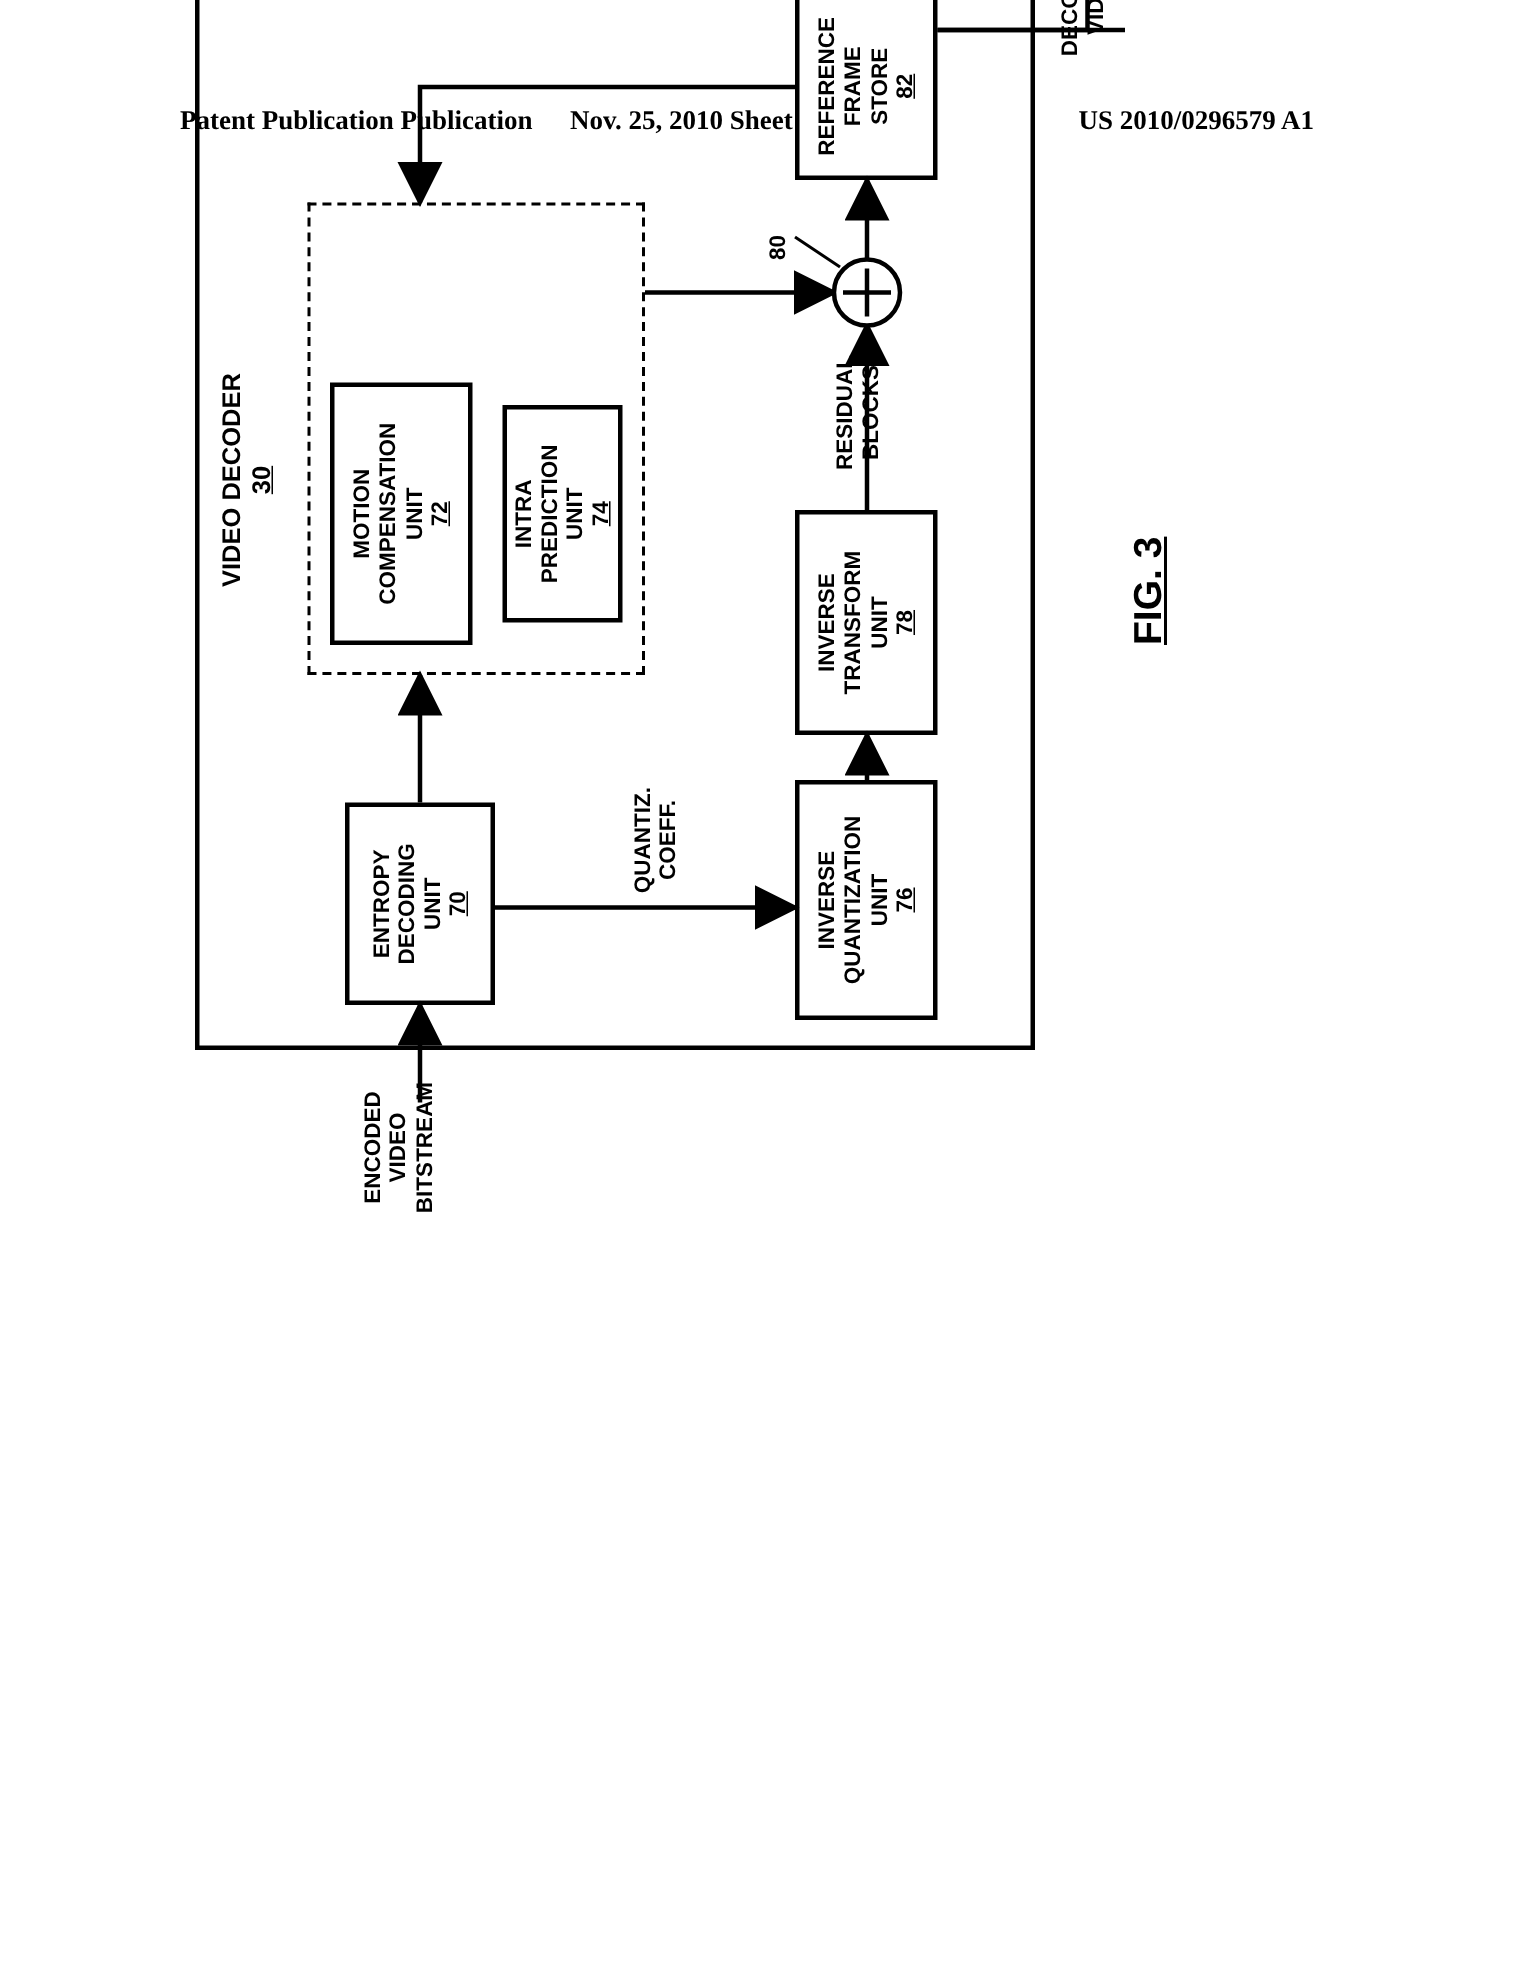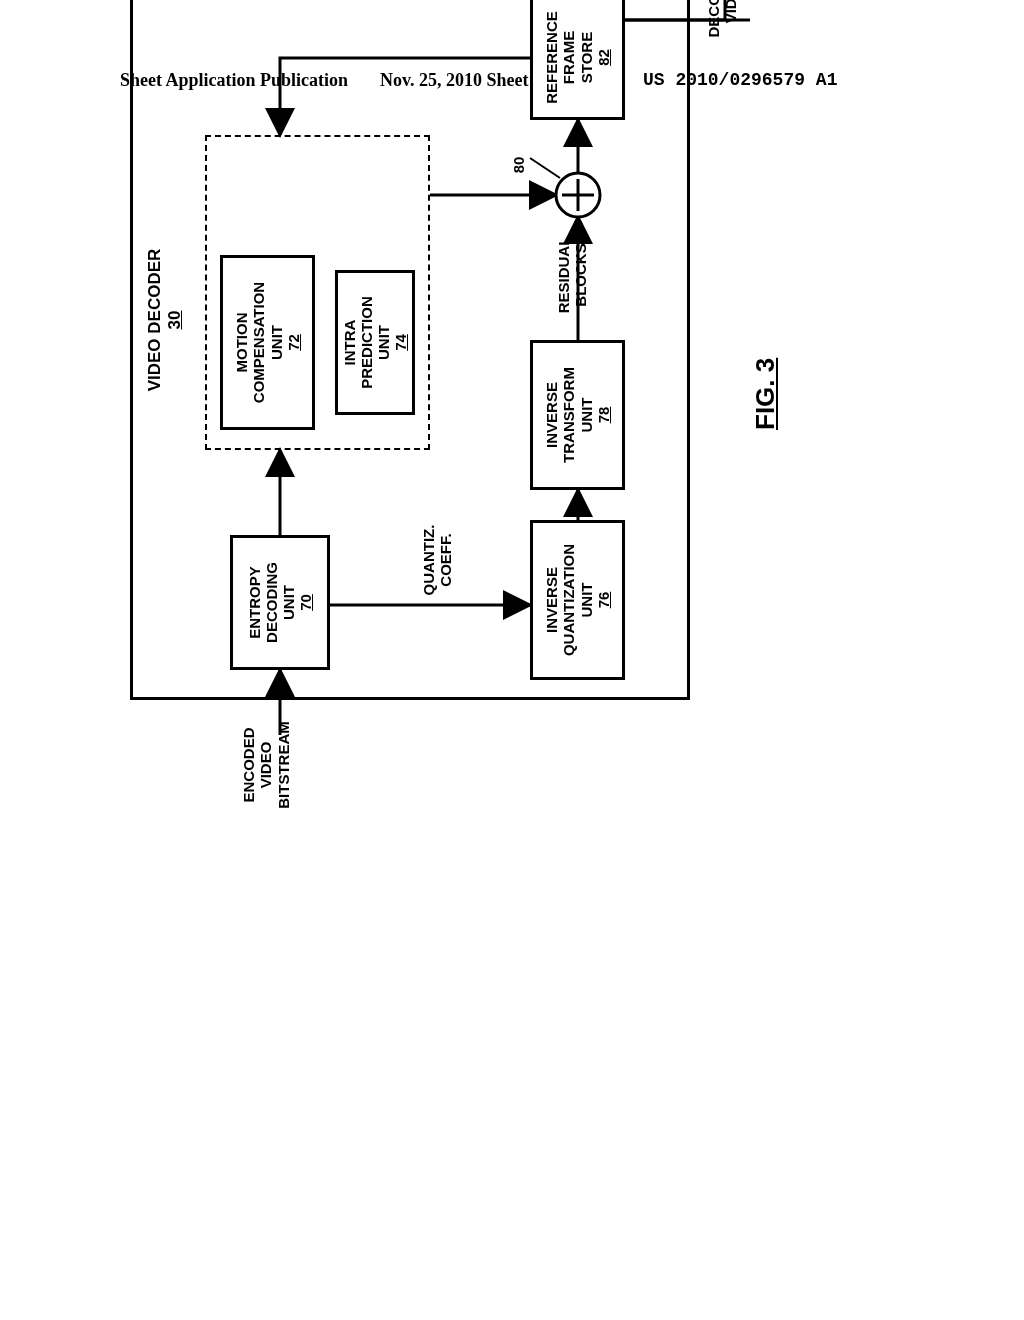--- a/index.html
+++ b/index.html
@@ -15,21 +15,21 @@
     position: absolute;
     top: 70px;
     left: 0;
     width: 100%;
     font-size: 18px;
     font-weight: bold;
     font-family: "Times New Roman", serif;
   }
   .header .left { position:absolute; left:120px; }
   .header .mid  { position:absolute; left:380px; }
-  .header .right{ position:absolute; left:643px;font-family:Liberation Mono, monospace; }
+  .header .right{ position:absolute; left:719px; }
 
   .stage {
     position: absolute;
     top: 140px;
     left: 110px;
     width: 680px;
     height: 870px;
     transform: rotate(-90deg);
     transform-origin: 340px 340px; 
   }
@@ -99,21 +99,21 @@
     position: absolute;
     left: 0; top: 0;
     width: 870px; height: 680px;
     overflow: visible;
   }
 </style>
 </head>
 <body>
 
 <div class="header">
-  <span class="left">Sheet Application Publication</span>
+  <span class="left">Patent Publication Publication</span>
   <span class="mid">Nov. 25, 2010  Sheet 3 of 6</span>
   <span class="right">US 2010/0296579 A1</span>
 </div>
 
 <div class="stage">
   <div class="diagram">
 
     <div class="outer-box"></div>
 
     <div class="title" style="left:400px; top:35px; width:200px;">

